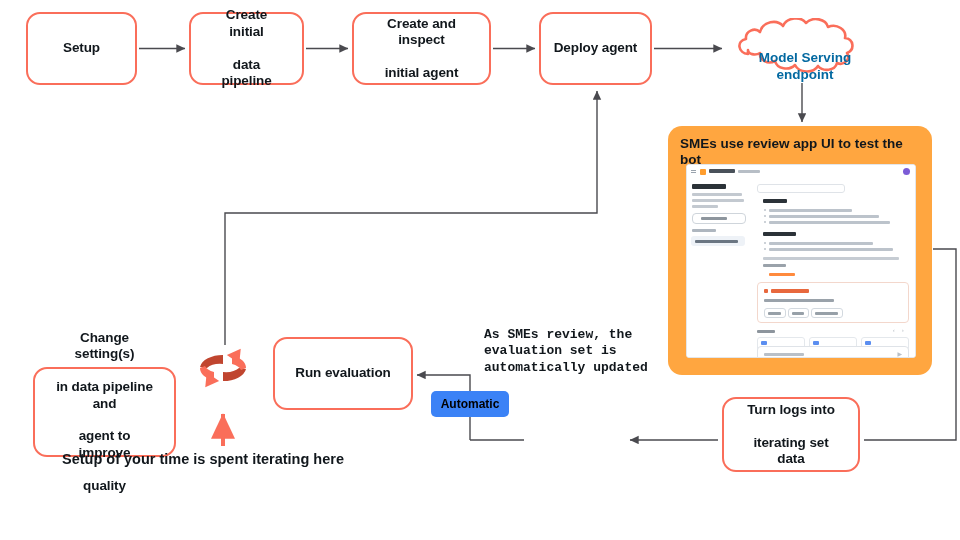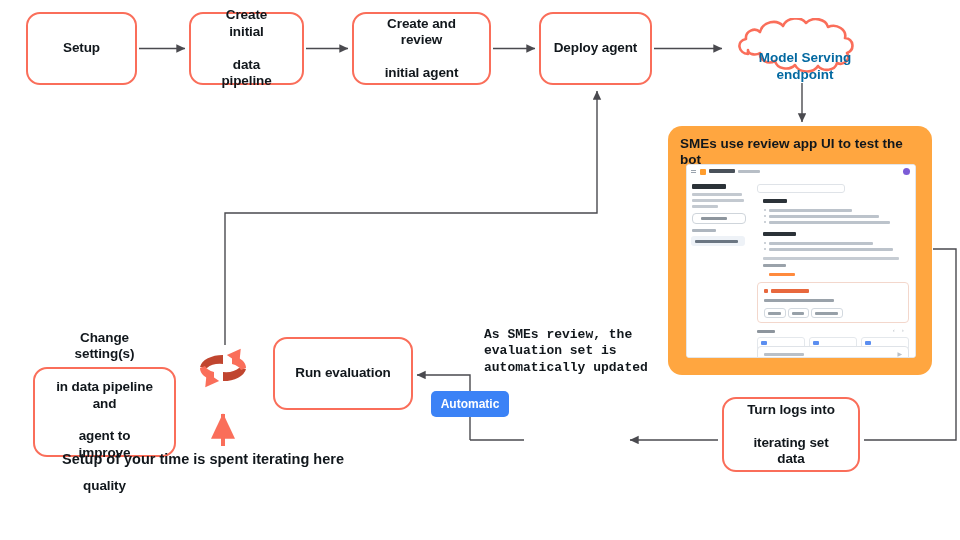--- a/index.html
+++ b/index.html
@@ -107,21 +107,21 @@
   .ask .send{position:absolute;right:6px;top:4px;color:#b9c0c8;font-size:6px;line-height:6px;}
 
   
   .note{position:absolute;color:#11171c;font-weight:bold;line-height:1.25;}
   #note-smes{left:484px;top:327px;width:180px;font-size:13px;font-family:Liberation Mono, monospace;}
   #note-iterating{left:62px;top:450px;width:420px;font-size:14.5px;}
 
   
   #badge-automatic{
     position:absolute;left:431px;top:391px;width:78px;height:26px;
-    background:#3b82f6;border-radius:5px;color:#ffffff;font-weight:bold;font-size:12px;
+    background:#3b82f6;border-radius:5px;color:#000000;font-weight:bold;font-size:12px;
     display:flex;align-items:center;justify-content:center;
   }
 
   
   #loop-icon{position:absolute;left:192px;top:337px;width:62px;height:62px;}
 </style>
 </head>
 <body>
 
 <div class="stage">
@@ -172,21 +172,21 @@
 
   <div class="node" id="n-pipeline">
     <span>
       <span>Create initial</span><br>
       <span>data pipeline</span>
     </span>
   </div>
 
   <div class="node" id="n-inspect">
     <span>
-      <span>Create and review</span><br>
+      <span>Create and inspect</span><br>
       <span>initial agent</span>
     </span>
   </div>
 
   <div class="node" id="n-deploy">
     <span>Deploy agent</span>
   </div>
 
   <div class="cloud">
     <svg viewBox="0 0 172 65" width="172" height="65">

